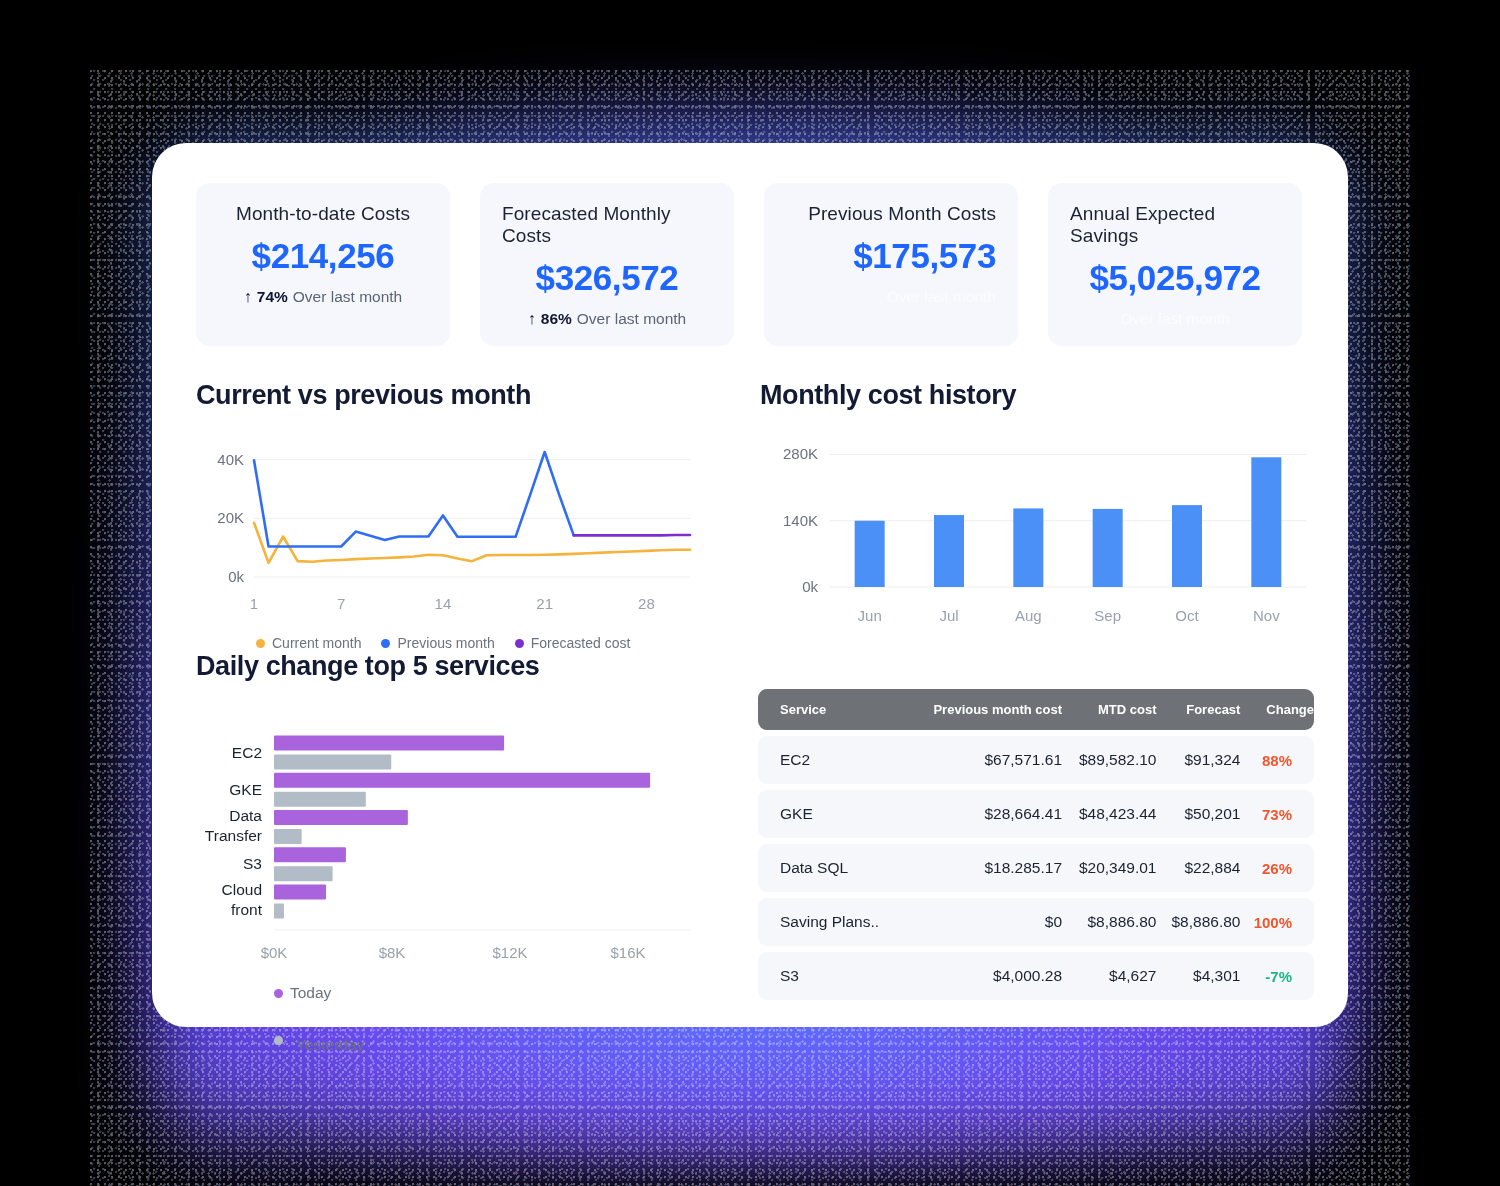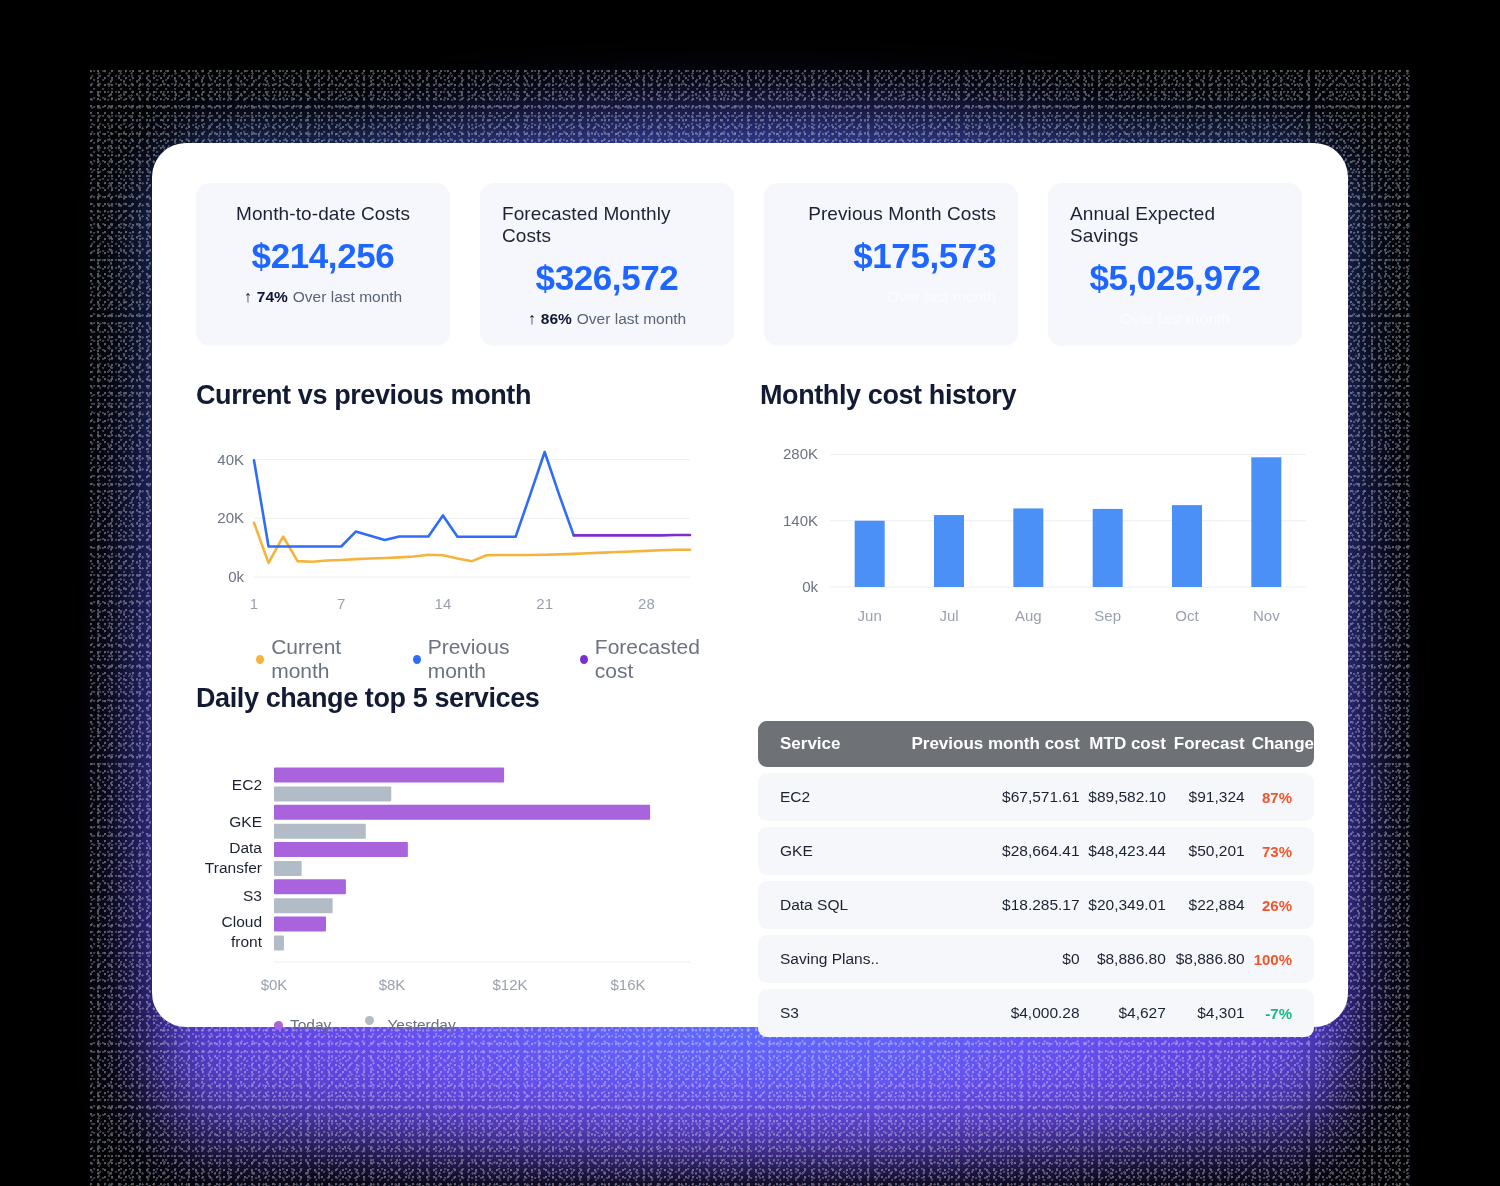--- a/index.html
+++ b/index.html
@@ -69,36 +69,36 @@
   .kpi-sub .pct { color: #0f1633; font-weight: 700; }
   .kpi-sub.faded { color: #fbfcfe; }
 
   
   .grid { display: grid; grid-template-columns: 534px 1fr; column-gap: 28px; margin-top: 34px; }
   .panel-title { font-size: 27px; font-weight: 700; color: #131a33; letter-spacing: -.4px; }
   .panel-title.right { margin-left: 2px; }
 
   
   .linechart { margin-top: 26px; position: relative; height: 180px; }
-  .legend { display: flex; gap: 20px; margin-top: 18px; padding-left: 60px; font-size: 21px; color: #6b7280; }
+  .legend { display: flex; gap: 20px; margin-top: 18px; padding-left: 60px; font-size: 14px; color: #6b7280; }
   .legend .item { display: flex; align-items: center; gap: 7px; }
   .dot { width: 9px; height: 9px; border-radius: 50%; display: inline-block; }
 
   
   .barchart { margin-top: 24px; position: relative; height: 200px; }
 
   
   .hbarwrap { margin-top: 46px; position: relative; height: 240px; }
-  .hb-legend { display: flex; gap: 34px; margin-top: 16px; padding-left: 78px; font-size: 15.5px; color: #6b7280; }
+  .hb-legend { display: flex; gap: 34px; margin-top: 16px; padding-left: 78px; font-size: 15.5px; color: #6b7280; flex-direction: column; }
 
   
   .tablewrap { margin-top: 32px; }
   table { border-collapse: separate; border-spacing: 0 6px; width: 556px; }
   thead th {
-    background: #6e7276; color: #fff; font-size: 17px; font-weight: 700;
+    background: #6e7276; color: #fff; font-size: 13px; font-weight: 700;
     padding: 13px 0; text-align: right; white-space: nowrap;
   }
   thead th:first-child { text-align: left; padding-left: 22px; border-radius: 9px 0 0 9px; }
   thead th:last-child { border-radius: 0 9px 9px 0; }
   tbody td {
     background: #f6f7fb; font-size: 15.5px; color: #1b2231;
     padding: 15px 0; text-align: right; white-space: nowrap;
   }
   tbody td:first-child { text-align: left; padding-left: 22px; border-radius: 9px 0 0 9px; }
   tbody td:last-child { padding-right: 22px; border-radius: 0 9px 9px 0; font-weight: 700; font-size: 15px; }
@@ -270,21 +270,21 @@
                   <th>Forecast</th>
                   <th>Change</th>
                 </tr>
             </thead>
             <tbody id="tbody">
                 <tr>
                   <td>EC2</td>
                   <td>$67,571.61</td>
                   <td>$89,582.10</td>
                   <td>$91,324</td>
-                  <td class="up">87%</td>
+                  <td class="up">88%</td>
                 </tr>
                 <tr>
                   <td>GKE</td>
                   <td>$28,664.41</td>
                   <td>$48,423.44</td>
                   <td>$50,201</td>
                   <td class="up">73%</td>
                 </tr>
                 <tr>
                   <td>Data SQL</td>

